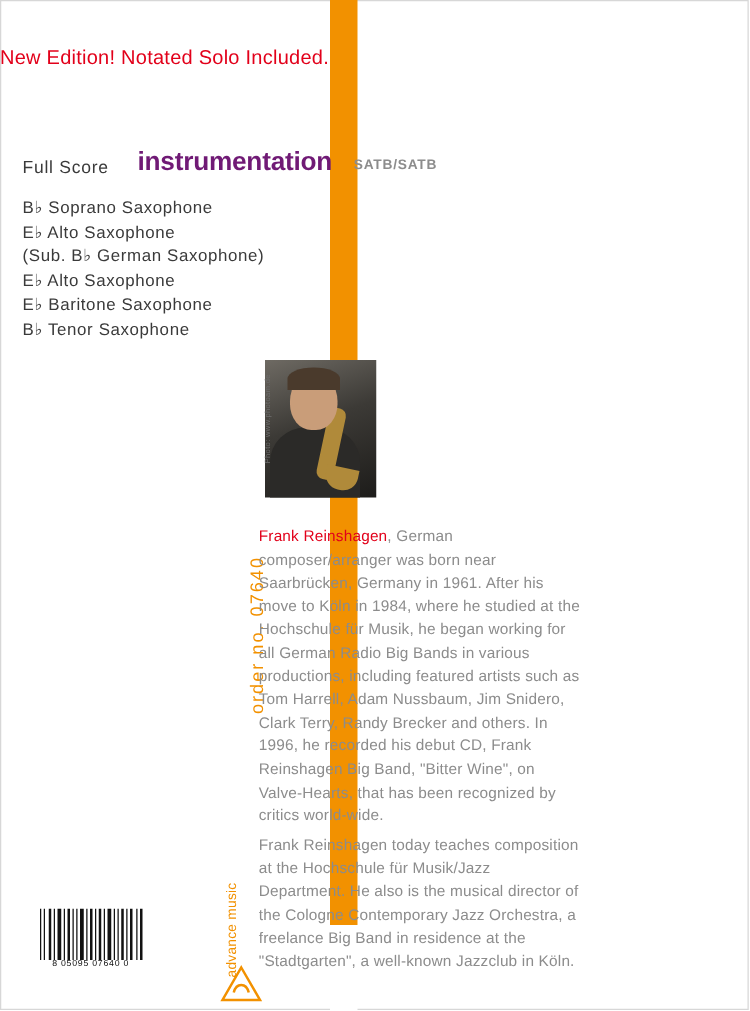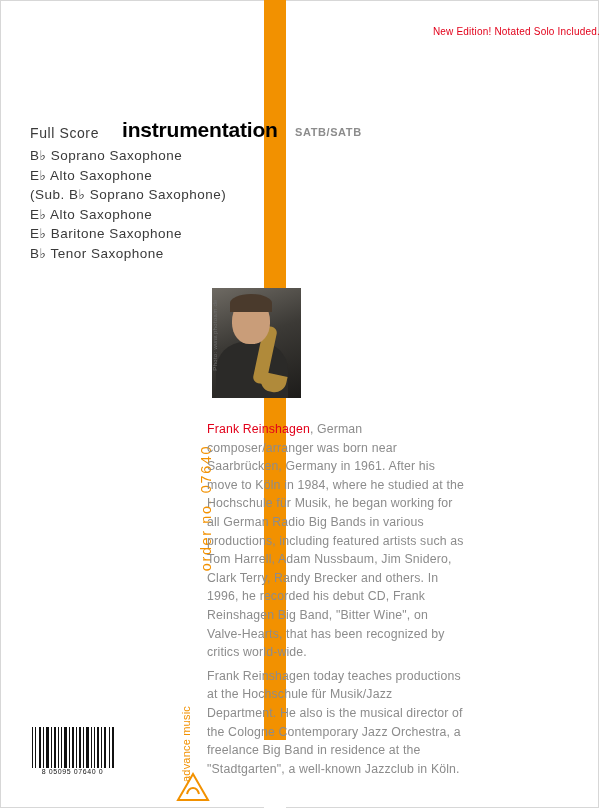--- a/index.html
+++ b/index.html
@@ -40,31 +40,31 @@
     left: 264px;
     top: 740px;
     width: 22px;
     height: 69px;
     background: #ffffff;
   }
   
   .banner {
     position: absolute;
     left: 0;
-    top: 26px;
+    top: 38px;
     width: 600px;
-    text-align: right;
+    text-align: left;
     color: #e2001a;
-    font-size: 10px;
+    font-size: 16px;
     letter-spacing: 0.2px;
   }
   
   .instr-block {
     position: absolute;
-    left: 30px;
+    left: 18px;
     top: 118px;
     width: 420px;
   }
   .instr-head {
     position: relative;
     height: 28px;
   }
   .full-score {
     position: absolute;
     left: 0;
@@ -72,34 +72,34 @@
     font-size: 14px;
     color: #3a3a3a;
     letter-spacing: 0.6px;
   }
   .instrumentation-word {
     position: absolute;
     left: 92px;
     top: 0px;
     font-size: 21px;
     font-weight: bold;
-    color: #000000;
+    color: #701a75;
     letter-spacing: -0.2px;
   }
   .satb {
     position: absolute;
     left: 265px;
     top: 8px;
     font-size: 11px;
     font-weight: bold;
     color: #8c8c8c;
     letter-spacing: 0.6px;
   }
   .instr-list {
-    margin-top: 0;
+    margin-top: 10px;
   }
   .instr-item {
     font-size: 13.5px;
     color: #3a3a3a;
     line-height: 19.5px;
     letter-spacing: 0.5px;
     white-space: pre;
   }
   
   .photo-wrap {
@@ -282,21 +282,21 @@
 
   <div class="instr-block">
     <div class="instr-head">
       <div class="full-score">Full Score</div>
       <div class="instrumentation-word">instrumentation</div>
       <div class="satb">SATB/SATB</div>
     </div>
     <div class="instr-list">
       <div class="instr-item"><span>B♭</span> <span>Soprano Saxophone</span></div>
       <div class="instr-item"><span>E♭</span> <span>Alto Saxophone</span></div>
-      <div class="instr-item"><span></span><span>(Sub. B♭ Soprano Saxophone)</span></div>
+      <div class="instr-item"><span></span><span>(Sub. B♭ German Saxophone)</span></div>
       <div class="instr-item"><span>E♭</span> <span>Alto Saxophone</span></div>
       <div class="instr-item"><span>E♭</span> <span>Baritone Saxophone</span></div>
       <div class="instr-item"><span>B♭</span> <span>Tenor Saxophone</span></div>
     </div>
   </div>
 
   <div class="photo-wrap">
     <div class="photo">
       <div class="ph-body"></div>
       <div class="ph-sax"></div>
@@ -304,21 +304,21 @@
       <div class="ph-face"></div>
       <div class="ph-hair"></div>
     </div>
     <div class="photo-credit">Photo: www.photoam.de</div>
   </div>
 
   <div class="order-no">order no. 07640</div>
 
   <div class="bio">
     <p><span class="name">Frank Reinshagen</span><span>, German composer/arranger was born near Saarbrücken, Germany in 1961. After his move to Köln in 1984, where he studied at the Hochschule für Musik, he began working for all German Radio Big Bands in various productions, including featured artists such as Tom Harrell, Adam Nussbaum, Jim Snidero, Clark Terry, Randy Brecker and others. In 1996, he recorded his debut CD, Frank Reinshagen Big Band, "Bitter Wine", on Valve-Hearts, that has been recognized by critics world-wide.</span></p>
-    <p>Frank Reinshagen today teaches productions at the Hochschule für Musik/Jazz Department. He also is the musical director of the Cologne Contemporary Jazz Orchestra, a freelance Big Band in residence at the "Stadtgarten", a well-known Jazzclub in Köln.</p>
+    <p>Frank Reinshagen today teaches composition at the Hochschule für Musik/Jazz Department. He also is the musical director of the Cologne Contemporary Jazz Orchestra, a freelance Big Band in residence at the "Stadtgarten", a well-known Jazzclub in Köln.</p>
   </div>
 
   <div class="barcode-box">
     <div class="barcode-bars">
       <i style="left:2px;width:1px"></i>
         <i style="left:5px;width:1px"></i>
       <i style="left:9px;width:2px"></i>
         <i style="left:13px;width:1px"></i>
       <i style="left:16px;width:3px"></i>
         <i style="left:21px;width:1px"></i>

